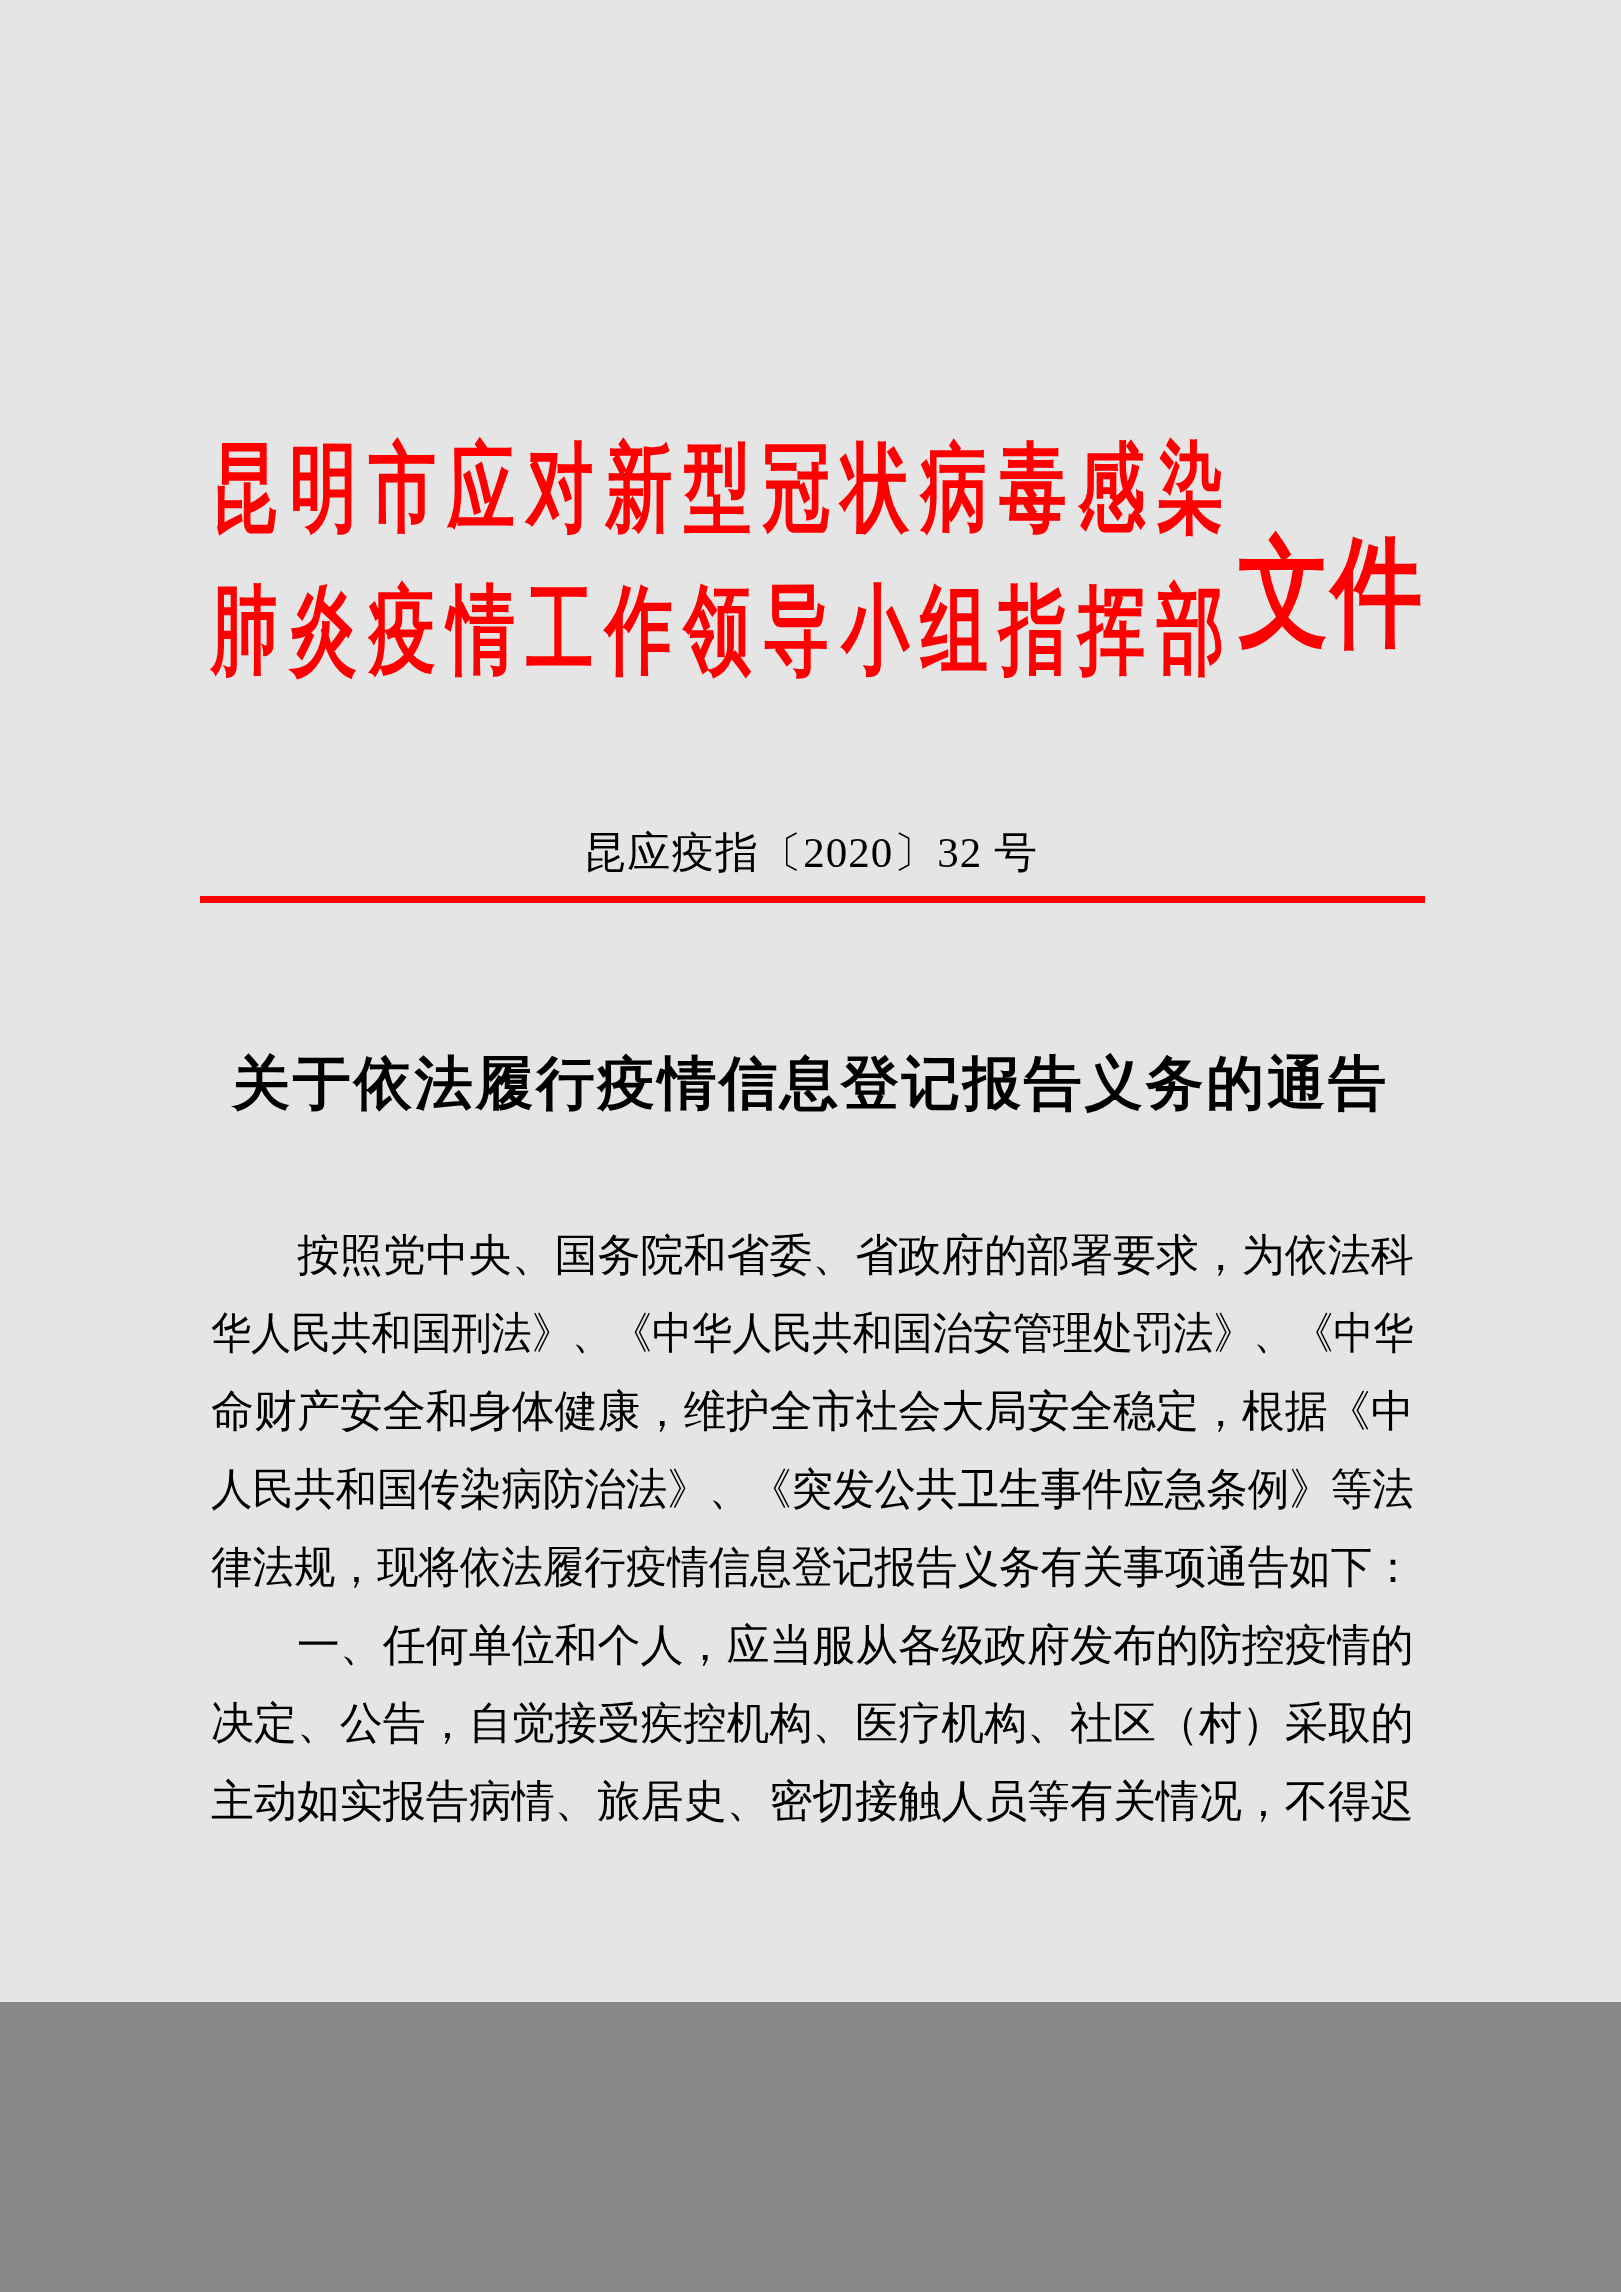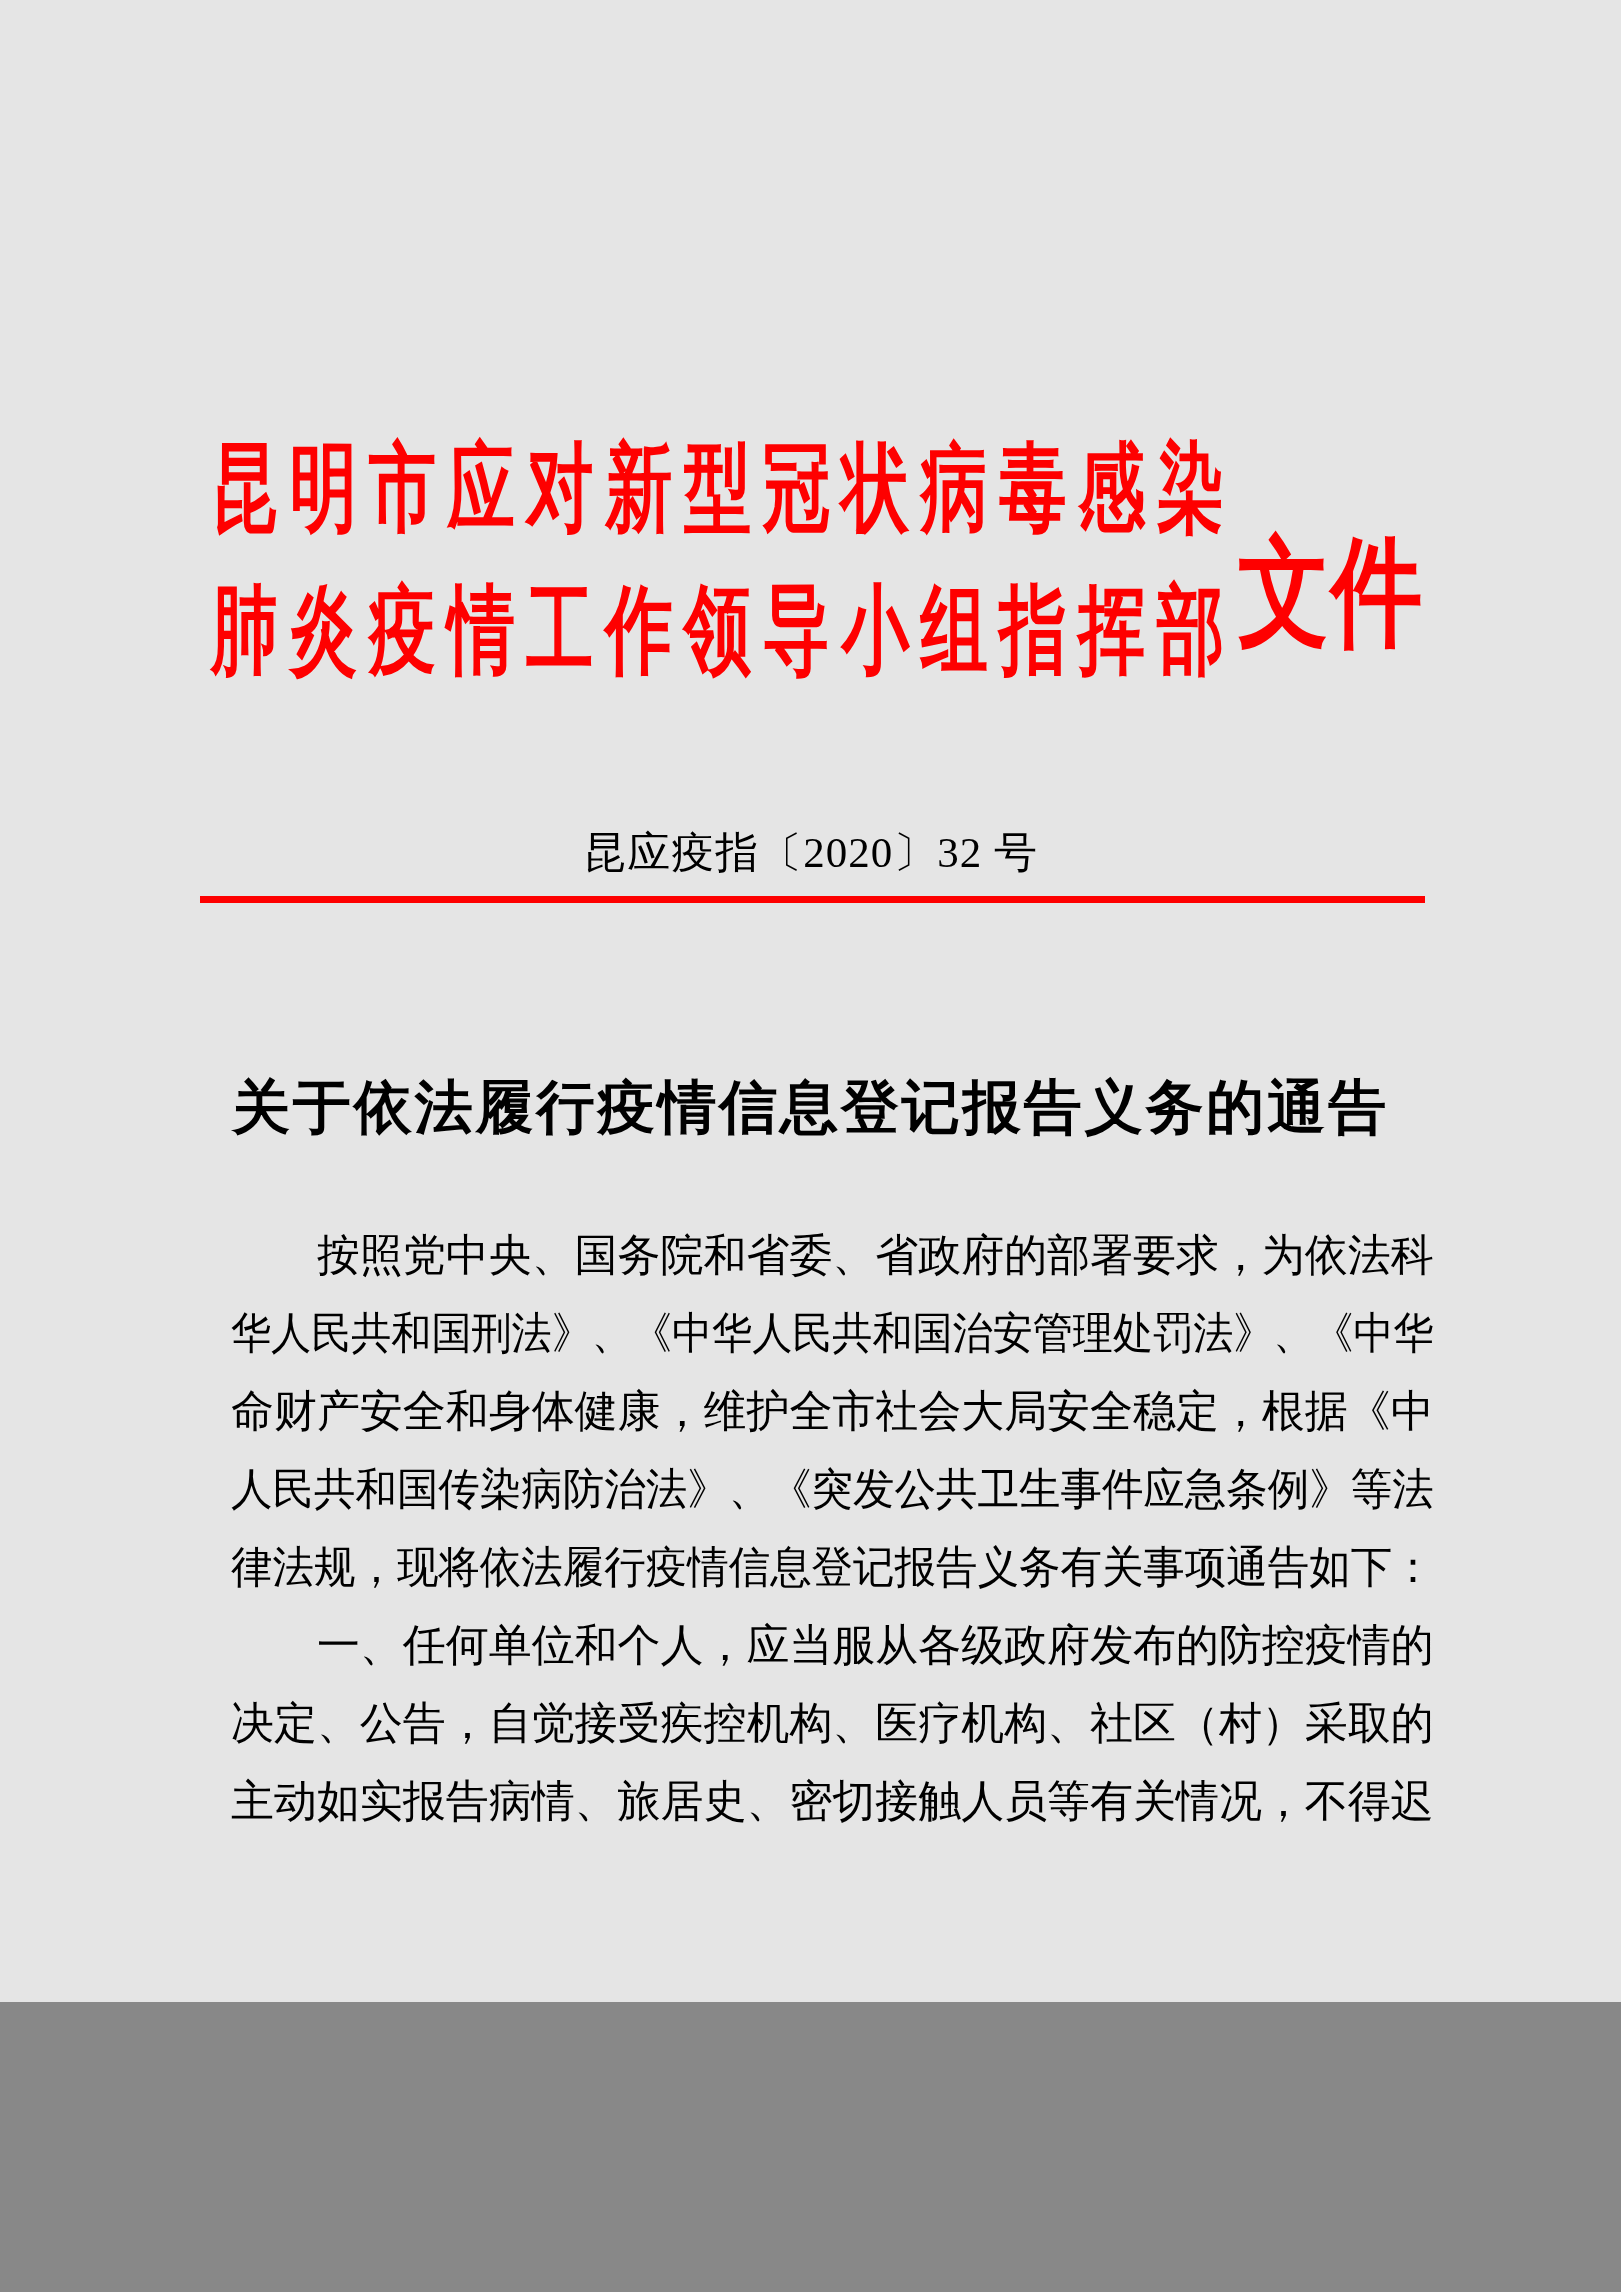--- a/index.html
+++ b/index.html
@@ -73,46 +73,45 @@
     top: 896px;
     width: 1225px;
     height: 6.9px;
     background: #fe0000;
   }
 
   
   .doc-title {
     position: absolute;
     left: 0;
-    top: 1072px;
+    top: 1047px;
     width: 100%;
     height: 71px;
     line-height: 71px;
     text-align: center;
-    font-family: Liberation Serif, serif;
+    font-family: Liberation Sans, sans-serif;
     font-weight: 700;
     font-size: 58px;
     letter-spacing: 2.9px;
     color: #000;
   }
 
   
   .doc-body {
     position: absolute;
     left: 211px;
     top: 1217px;
     width: 1206px;
   }
   .body-line {
     height: 78px;
     line-height: 78px;
     font-size: 44px;
     white-space: nowrap;
     overflow: visible;
-    margin-left: 20px;
   }
 </style>
 </head>
 <body>
 
 <div class="page">
 
   <div class="org-line org-line-1">
     <span class="fit" style="transform: scaleX(0.97561);">昆明市应对新型冠状病毒感染</span>
   </div>

